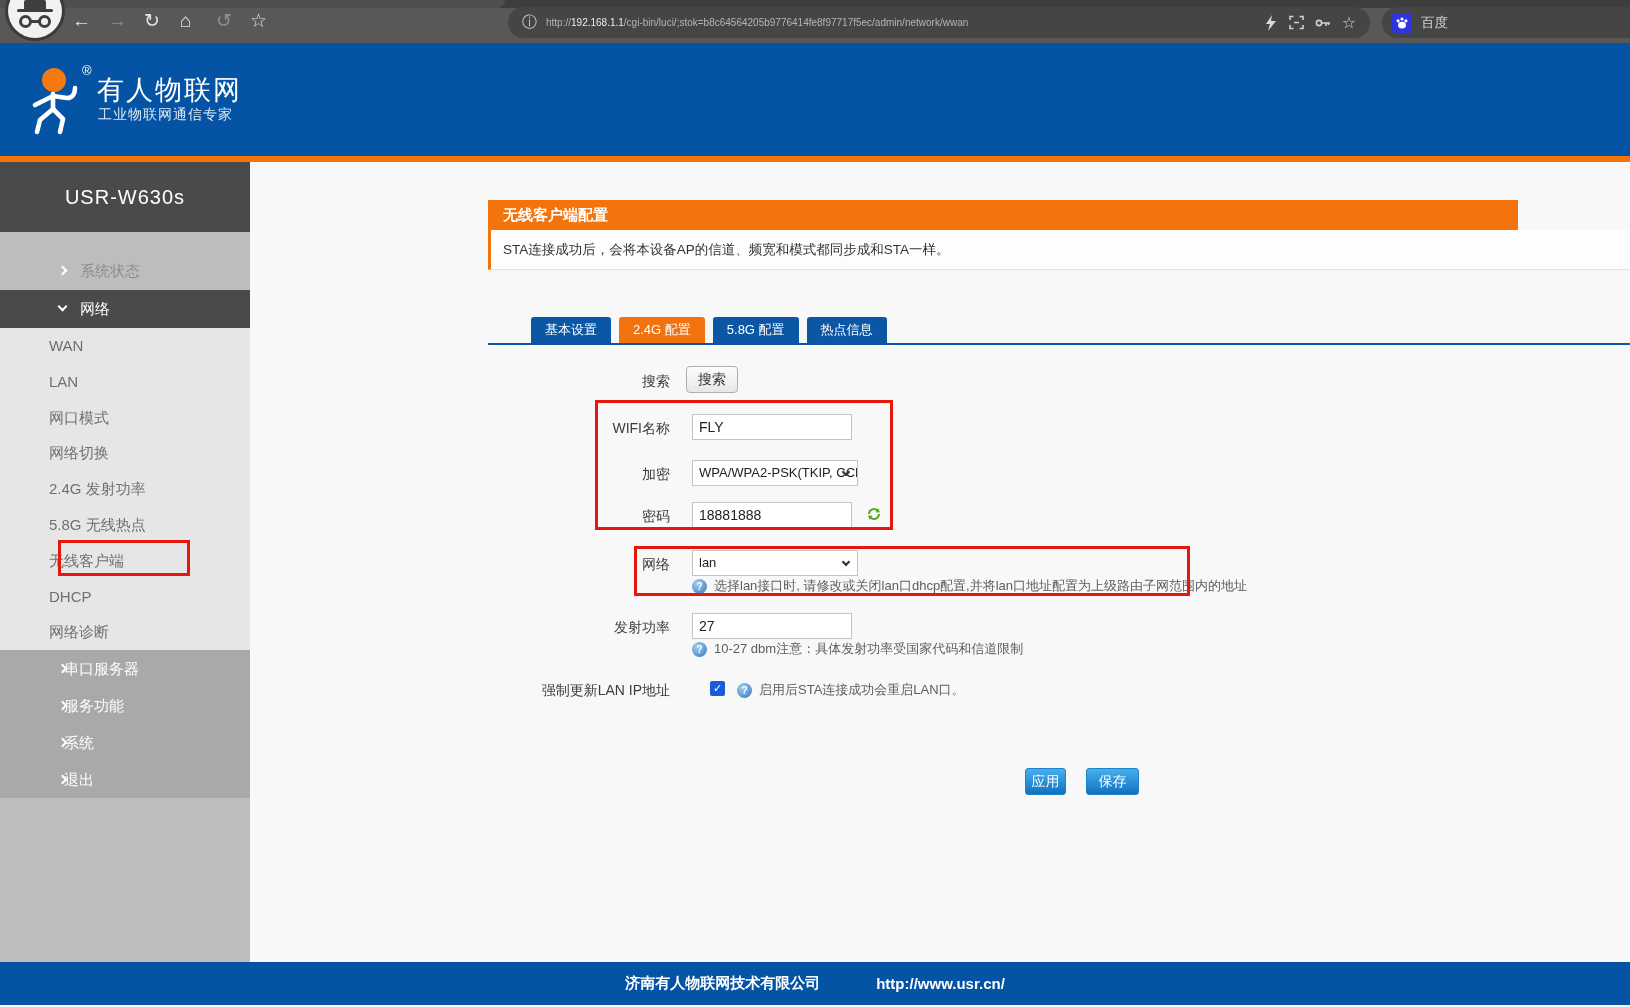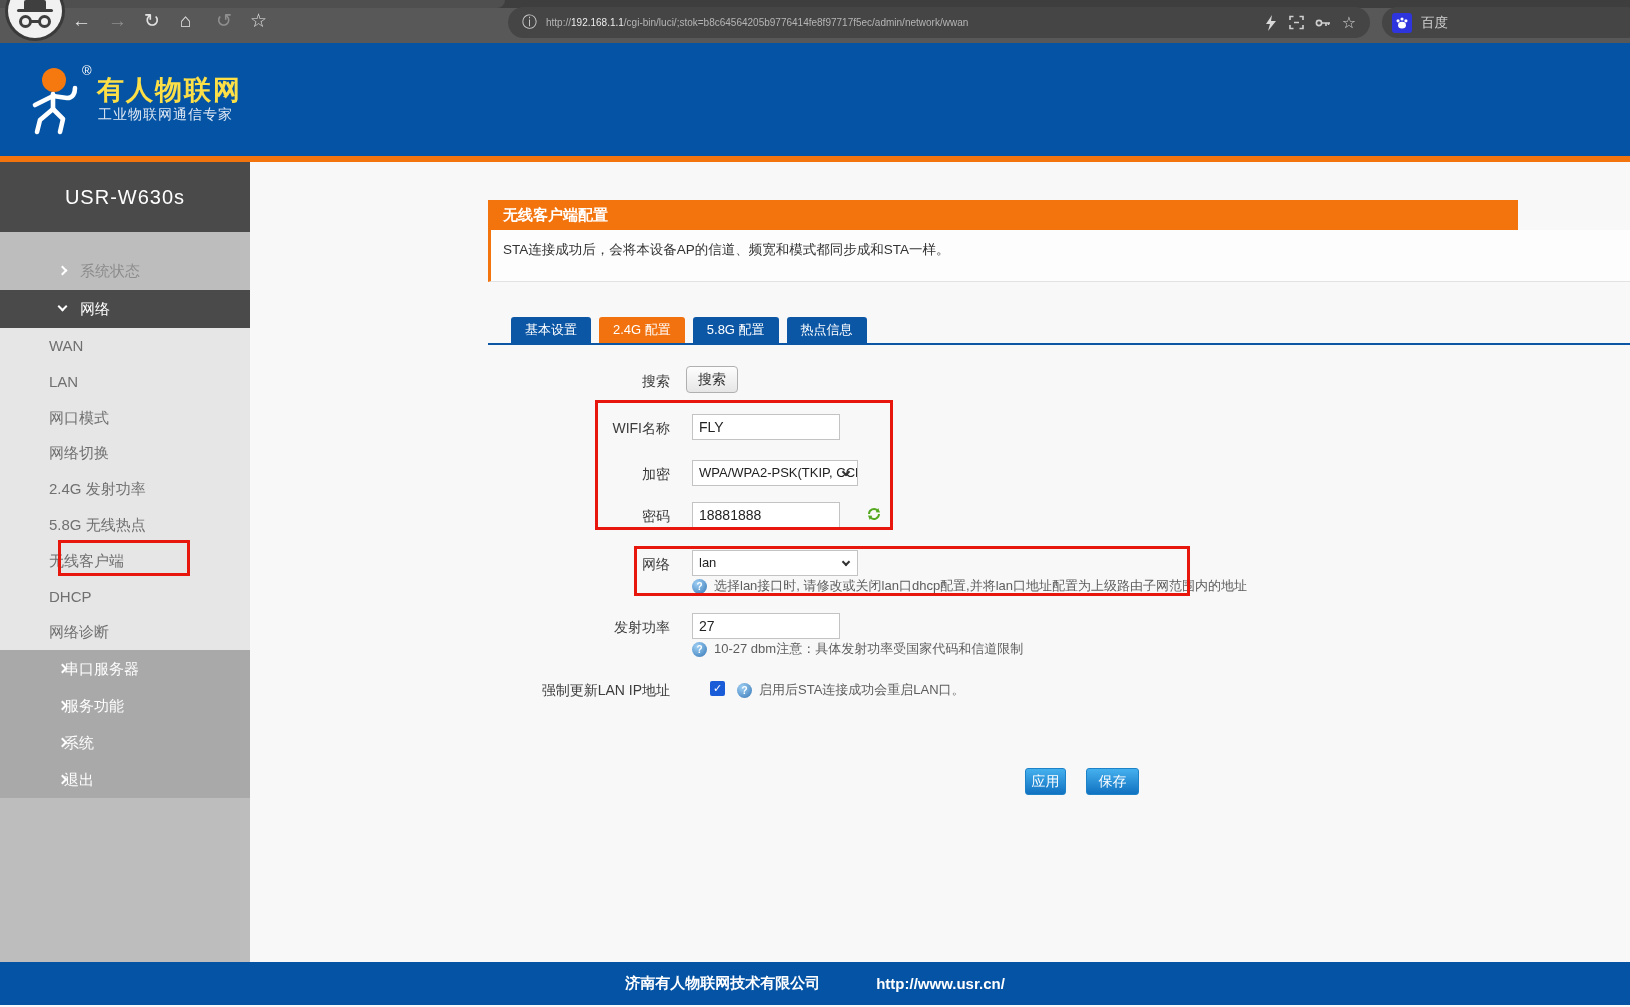--- a/index.html
+++ b/index.html
@@ -26,49 +26,49 @@
   .urlicons svg { display:block; }
   .urlicons .star { color:#d0d0d0; font-size:16px; line-height:16px; }
   .searchbox { position:absolute; left:1382px; top:7px; width:260px; height:31px; border-radius:16px; background:#454545; display:flex; align-items:center; padding:0 10px; }
   .baidu-logo { width:20px; height:20px; border-radius:3px; background:#2e35dc; margin-right:9px; display:flex; align-items:center; justify-content:center; }
   .searchbox .se-name { color:#d2d2d2; font-size:13.5px; }
 
   
   .siteheader { position:absolute; left:0; top:43px; width:1630px; height:113px; background:#0553a4; }
   .logo-svg { position:absolute; left:22px; top:24px; }
   .reg-mark { position:absolute; left:82px; top:20px; color:#fff; font-size:13px; }
-  .brand-name { position:absolute; left:97px; top:29px; color:#fde047; font-size:27px; font-weight:bold; letter-spacing:2px; }
+  .brand-name { position:absolute; left:97px; top:29px; color:#ffffff; font-size:27px; font-weight:normal; letter-spacing:2px; }
   .brand-slogan { position:absolute; left:98px; top:63px; color:#dfe8f3; font-size:14px; letter-spacing:1px; }
   .orange-strip { position:absolute; left:0; top:156px; width:1630px; height:6px; background:#f3730d; }
 
   
   .sidebar { position:absolute; left:0; top:162px; width:250px; height:800px; background:#bdbdbd; }
   .side-device { position:absolute; left:0; top:0; width:250px; height:70px; background:#4a4a4a; color:#fff; font-size:20px; text-align:center; line-height:70px; letter-spacing:1px; }
   .side-row { position:absolute; left:0; width:250px; height:38px; line-height:38px; font-size:15px; cursor:pointer; }
   .side-row .lbl { position:absolute; left:80px; }
   .chev { position:absolute; left:59px; top:15px; width:7px; height:7px; border-top:2px solid #fff; border-right:2px solid #fff; }
   .chev.r { transform:rotate(45deg); }
   .chev.d { transform:rotate(135deg); top:13px; }
   .row-sys { top:90px; color:#8d8d8d; }
   .row-net { top:128px; background:#4a4a4a; color:#fff; }
   .submenu { position:absolute; left:0; top:166px; width:250px; height:322px; background:#e6e6e6; }
   .sub-item { height:35.8px; line-height:35.8px; padding-left:49px; font-size:15px; color:#707070; cursor:pointer; }
   .grp { position:absolute; left:0; width:250px; height:37px; line-height:37px; background:#a9a9a9; color:#fdfdfd; font-size:15px; cursor:pointer; }
   .grp .lbl { position:absolute; left:64px; }
 
   
   .panel-title { position:absolute; left:488px; top:200px; width:1030px; height:30px; background:#f3730d; color:#fff; font-size:15px; font-weight:bold; line-height:30px; padding-left:15px; }
-  .panel-desc { position:absolute; left:488px; top:230px; width:1142px; height:52px; background:#fdfdfd; border-left:3px solid #f3730d; border-bottom:1px solid #e2e2e2; color:#333; font-size:13.5px; line-height:39px; padding-left:12px; }
-  .tabs { position:absolute; left:504px; top:317px; display:flex; gap:8px;padding-left:7px; }
+  .panel-desc { position:absolute; left:488px; top:230px; width:1142px; height:40px; background:#fdfdfd; border-left:3px solid #f3730d; border-bottom:1px solid #e2e2e2; color:#333; font-size:13.5px; line-height:39px; padding-left:12px; }
+  .tabs { position:absolute; left:524px; top:317px; display:flex; gap:8px;padding-left:7px; }
   .tab { height:26px; line-height:26px; padding:0 14px; background:#0b57a6; color:#fff; font-size:13px; border-radius:3px 3px 0 0; cursor:pointer; }
   .tab.active { background:#f1720e; }
   .tabline { position:absolute; left:488px; top:343px; width:1142px; height:2px; background:#0b57a6; }
 
   .flabel { position:absolute; left:390px; width:280px; text-align:right; font-size:14px; color:#3c3c3c; }
-  .tinput { position:absolute; left:692px; width:148px; height:26px; border:1px solid #c3c3c3; background:#fff; font-family:inherit; font-size:14px; color:#222; padding:0 6px; }
+  .tinput { position:absolute; left:692px; width:160px; height:26px; border:1px solid #c3c3c3; background:#fff; font-family:inherit; font-size:14px; color:#222; padding:0 6px; }
   .fselect { position:absolute; left:692px; width:166px; height:26px; border:1px solid #c3c3c3; background:#fff; font-size:13px; color:#222; line-height:24px; padding:0 22px 0 6px; cursor:pointer; white-space:nowrap; overflow:hidden; }
   .fselect .sel-chev { position:absolute; right:8px; top:8px; width:6px; height:6px; border-right:2px solid #333; border-bottom:2px solid #333; transform:rotate(45deg); }
   .btn-gray { position:absolute; left:686px; top:366px; width:52px; height:27px; background:linear-gradient(#fdfdfd,#e6e6e6); border:1px solid #b0b0b0; border-radius:4px; font-size:14px; color:#333; cursor:pointer; font-family:inherit; }
   .hint { position:absolute; display:flex; align-items:center; gap:7px; font-size:13px; color:#5d5d5d; white-space:nowrap; }
   .helpicon { width:15px; height:15px; border-radius:50%; background:radial-gradient(circle at 35% 30%, #9fd0f5, #3576b5); color:#fff; font-size:10px; font-weight:bold; text-align:center; line-height:15px; flex:0 0 15px; }
   .checkbox { position:absolute; left:710px; top:681px; width:15px; height:15px; background:#1a5cd8; border-radius:2px; color:#fff; font-size:11px; line-height:15px; text-align:center; cursor:pointer; }
   .btn-blue { position:absolute; top:768px; height:27px; background:linear-gradient(#45b0ee,#1172c1); border:1px solid #1e82c8; border-radius:3px; color:#fff; font-size:14px; cursor:pointer; font-family:inherit; }
   .greenicon { position:absolute; left:866px; top:506px; cursor:pointer; }
 
   

